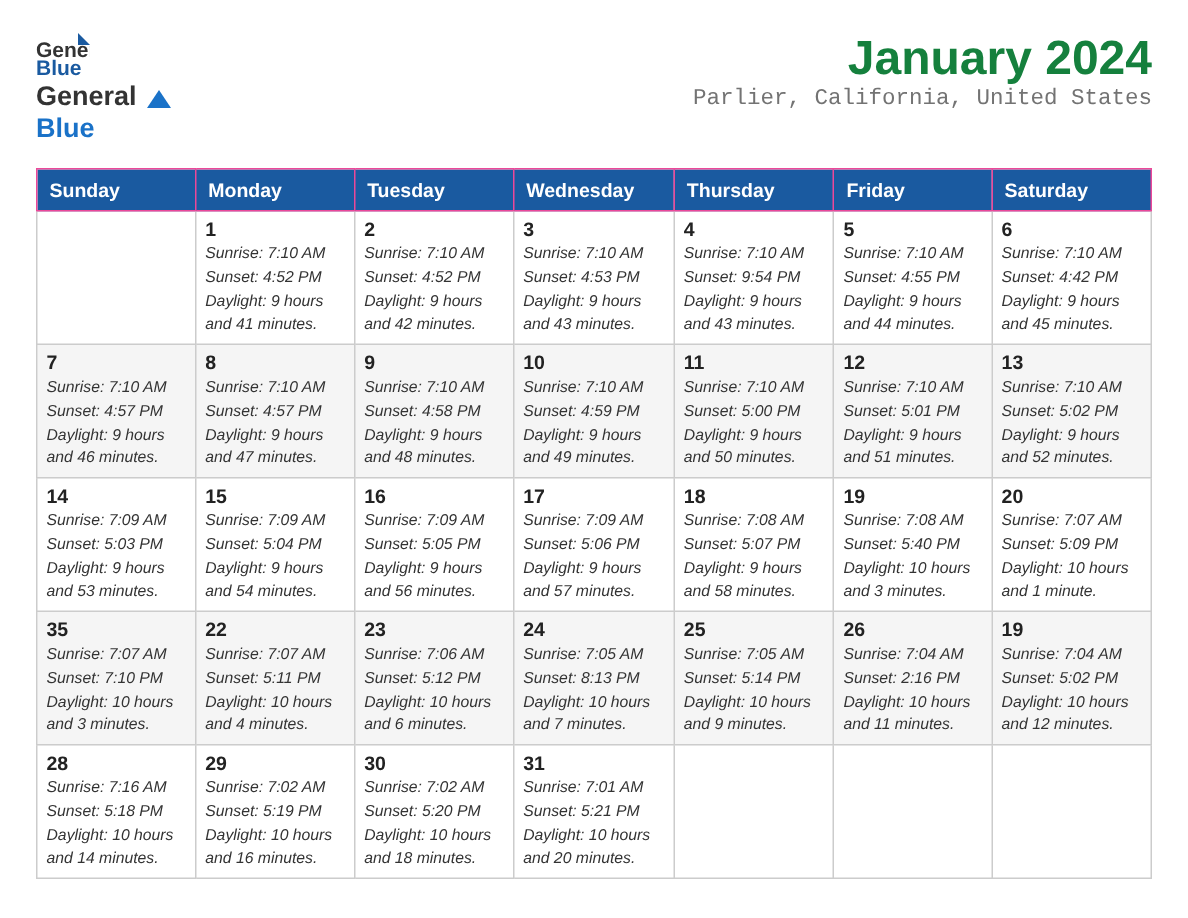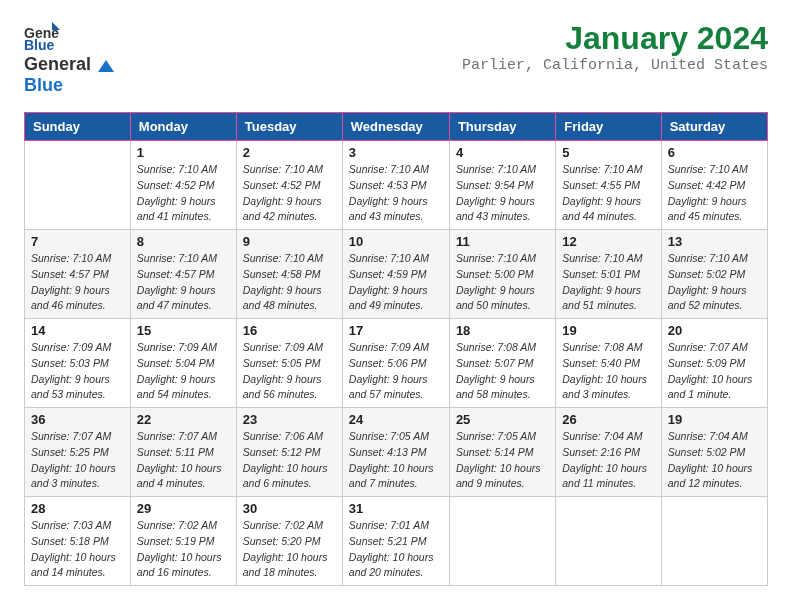--- a/index.html
+++ b/index.html
@@ -276,24 +276,24 @@
           <div class="day-number">20</div>
           <div class="day-info">
             <span>Sunrise: 7:07 AM</span><br>
             <span>Sunset: 5:09 PM</span><br>
             <span>Daylight: 10 hours and 1 minute.</span>
           </div>
         </td>
       </tr>
       <tr>
         <td>
-          <div class="day-number">36</div>
+          <div class="day-number">35</div>
           <div class="day-info">
             <span>Sunrise: 7:07 AM</span><br>
-            <span>Sunset: 5:25 PM</span><br>
+            <span>Sunset: 7:10 PM</span><br>
             <span>Daylight: 10 hours and 3 minutes.</span>
           </div>
         </td>
         <td>
           <div class="day-number">22</div>
           <div class="day-info">
             <span>Sunrise: 7:07 AM</span><br>
             <span>Sunset: 5:11 PM</span><br>
             <span>Daylight: 10 hours and 4 minutes.</span>
           </div>
@@ -303,21 +303,21 @@
           <div class="day-info">
             <span>Sunrise: 7:06 AM</span><br>
             <span>Sunset: 5:12 PM</span><br>
             <span>Daylight: 10 hours and 6 minutes.</span>
           </div>
         </td>
         <td>
           <div class="day-number">24</div>
           <div class="day-info">
             <span>Sunrise: 7:05 AM</span><br>
-            <span>Sunset: 4:13 PM</span><br>
+            <span>Sunset: 8:13 PM</span><br>
             <span>Daylight: 10 hours and 7 minutes.</span>
           </div>
         </td>
         <td>
           <div class="day-number">25</div>
           <div class="day-info">
             <span>Sunrise: 7:05 AM</span><br>
             <span>Sunset: 5:14 PM</span><br>
             <span>Daylight: 10 hours and 9 minutes.</span>
           </div>
@@ -336,21 +336,21 @@
             <span>Sunrise: 7:04 AM</span><br>
             <span>Sunset: 5:02 PM</span><br>
             <span>Daylight: 10 hours and 12 minutes.</span>
           </div>
         </td>
       </tr>
       <tr>
         <td>
           <div class="day-number">28</div>
           <div class="day-info">
-            <span>Sunrise: 7:03 AM</span><br>
+            <span>Sunrise: 7:16 AM</span><br>
             <span>Sunset: 5:18 PM</span><br>
             <span>Daylight: 10 hours and 14 minutes.</span>
           </div>
         </td>
         <td>
           <div class="day-number">29</div>
           <div class="day-info">
             <span>Sunrise: 7:02 AM</span><br>
             <span>Sunset: 5:19 PM</span><br>
             <span>Daylight: 10 hours and 16 minutes.</span>

